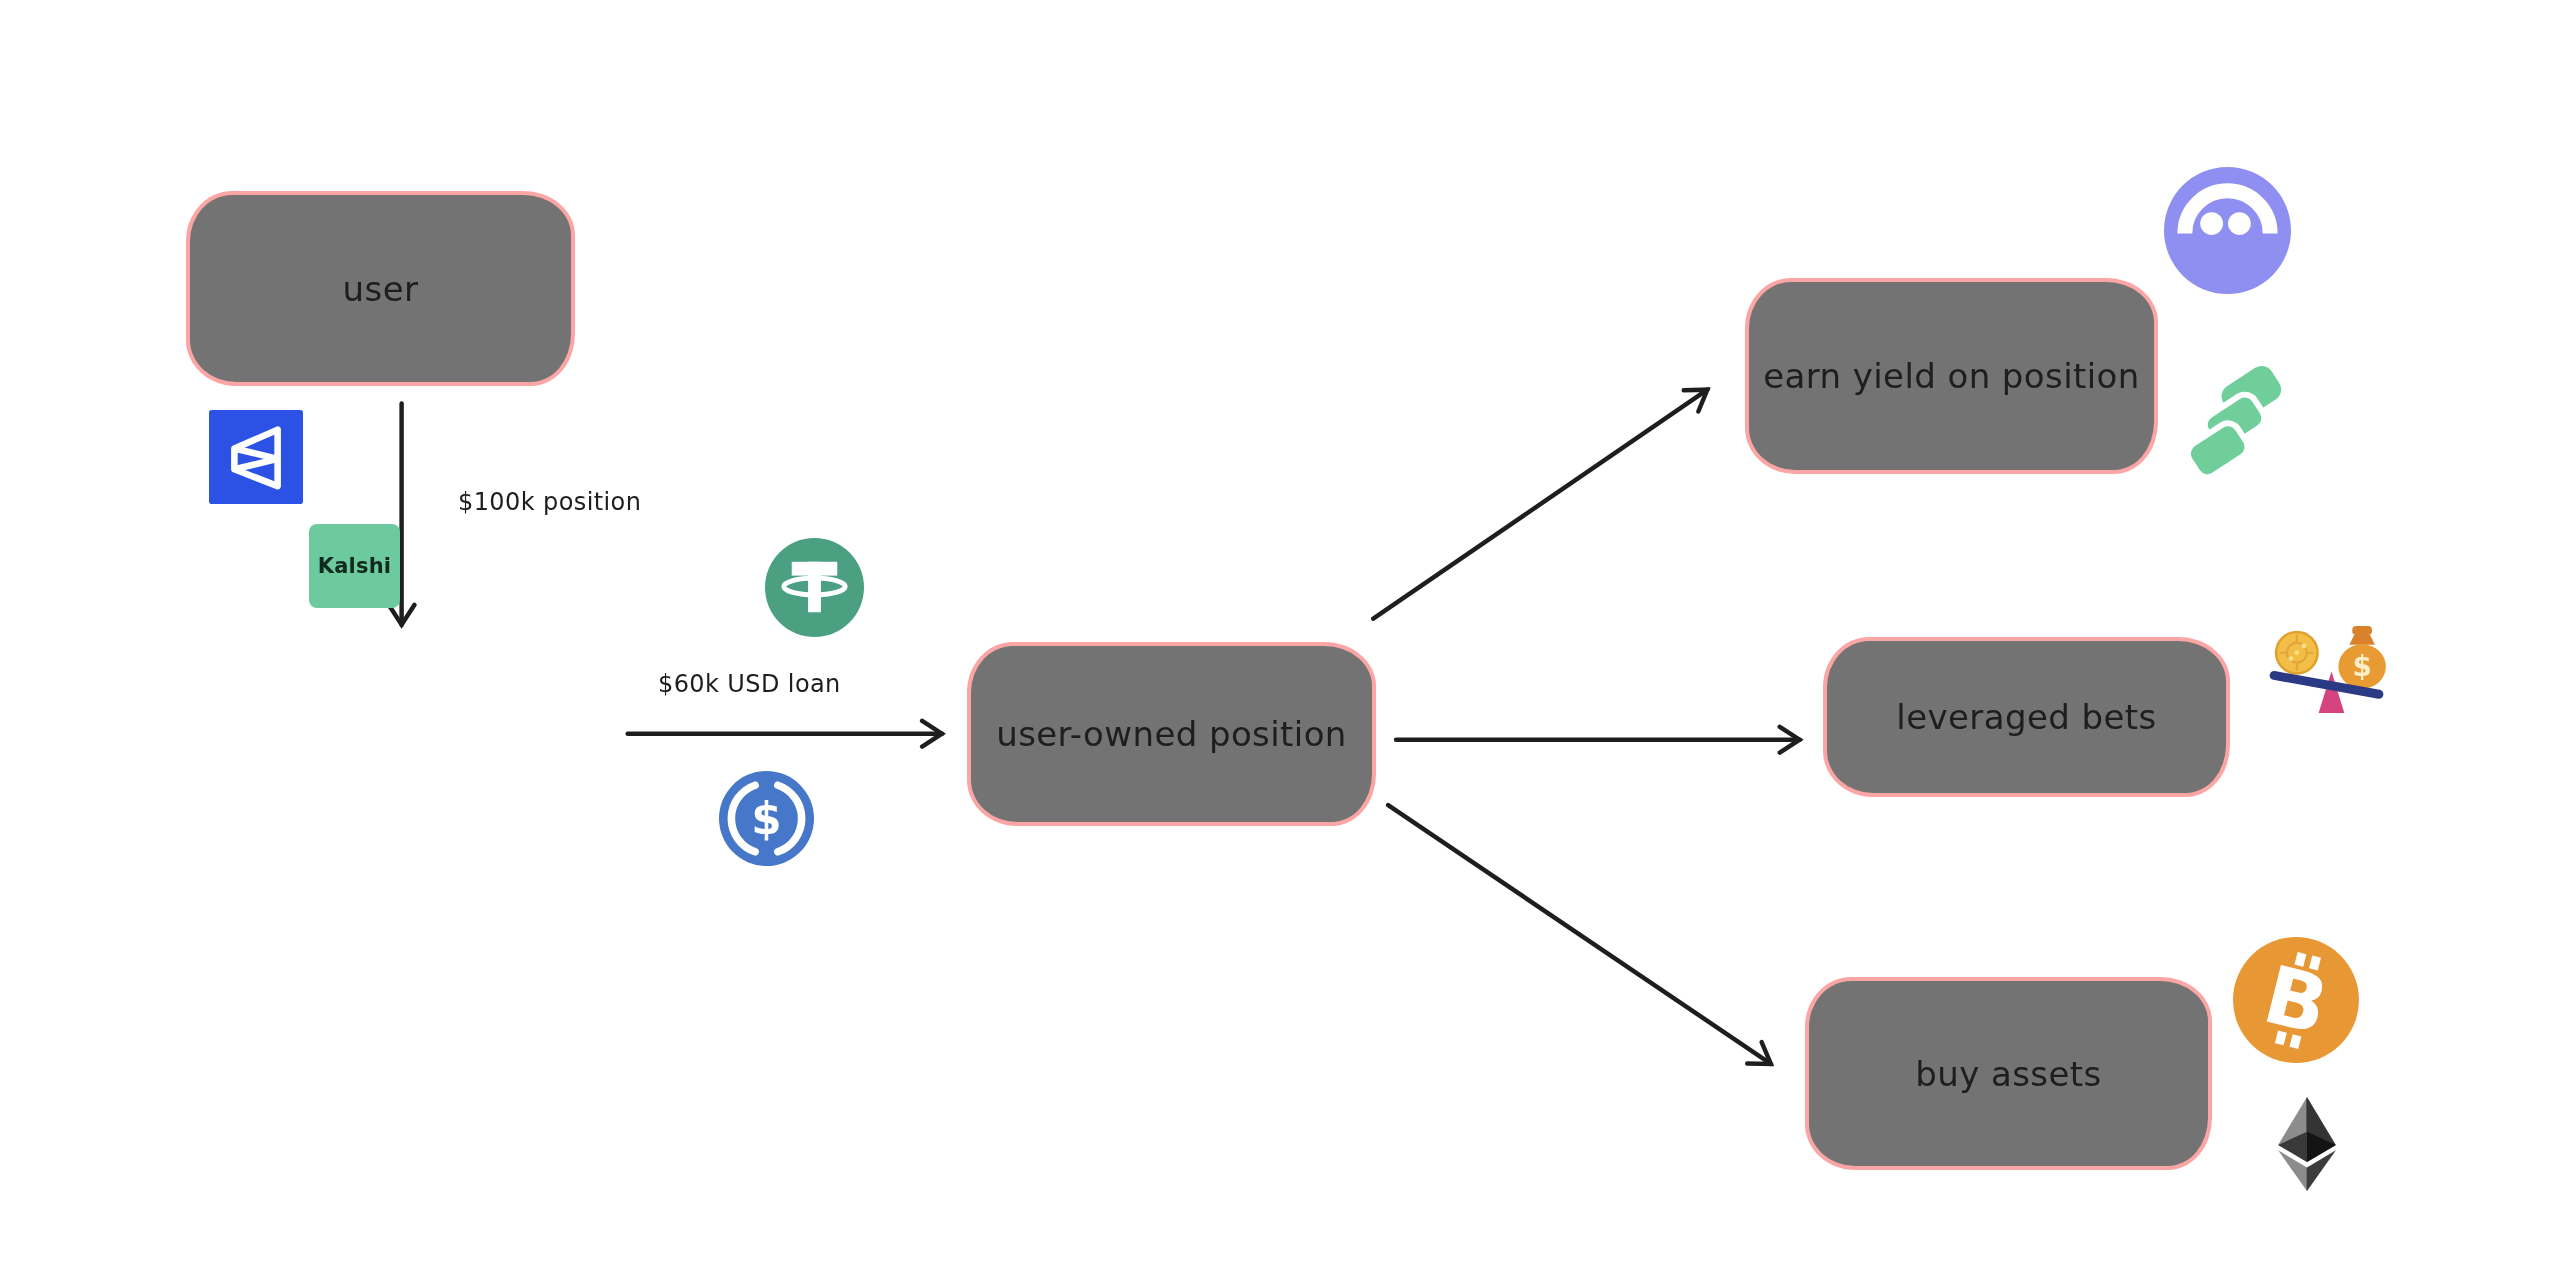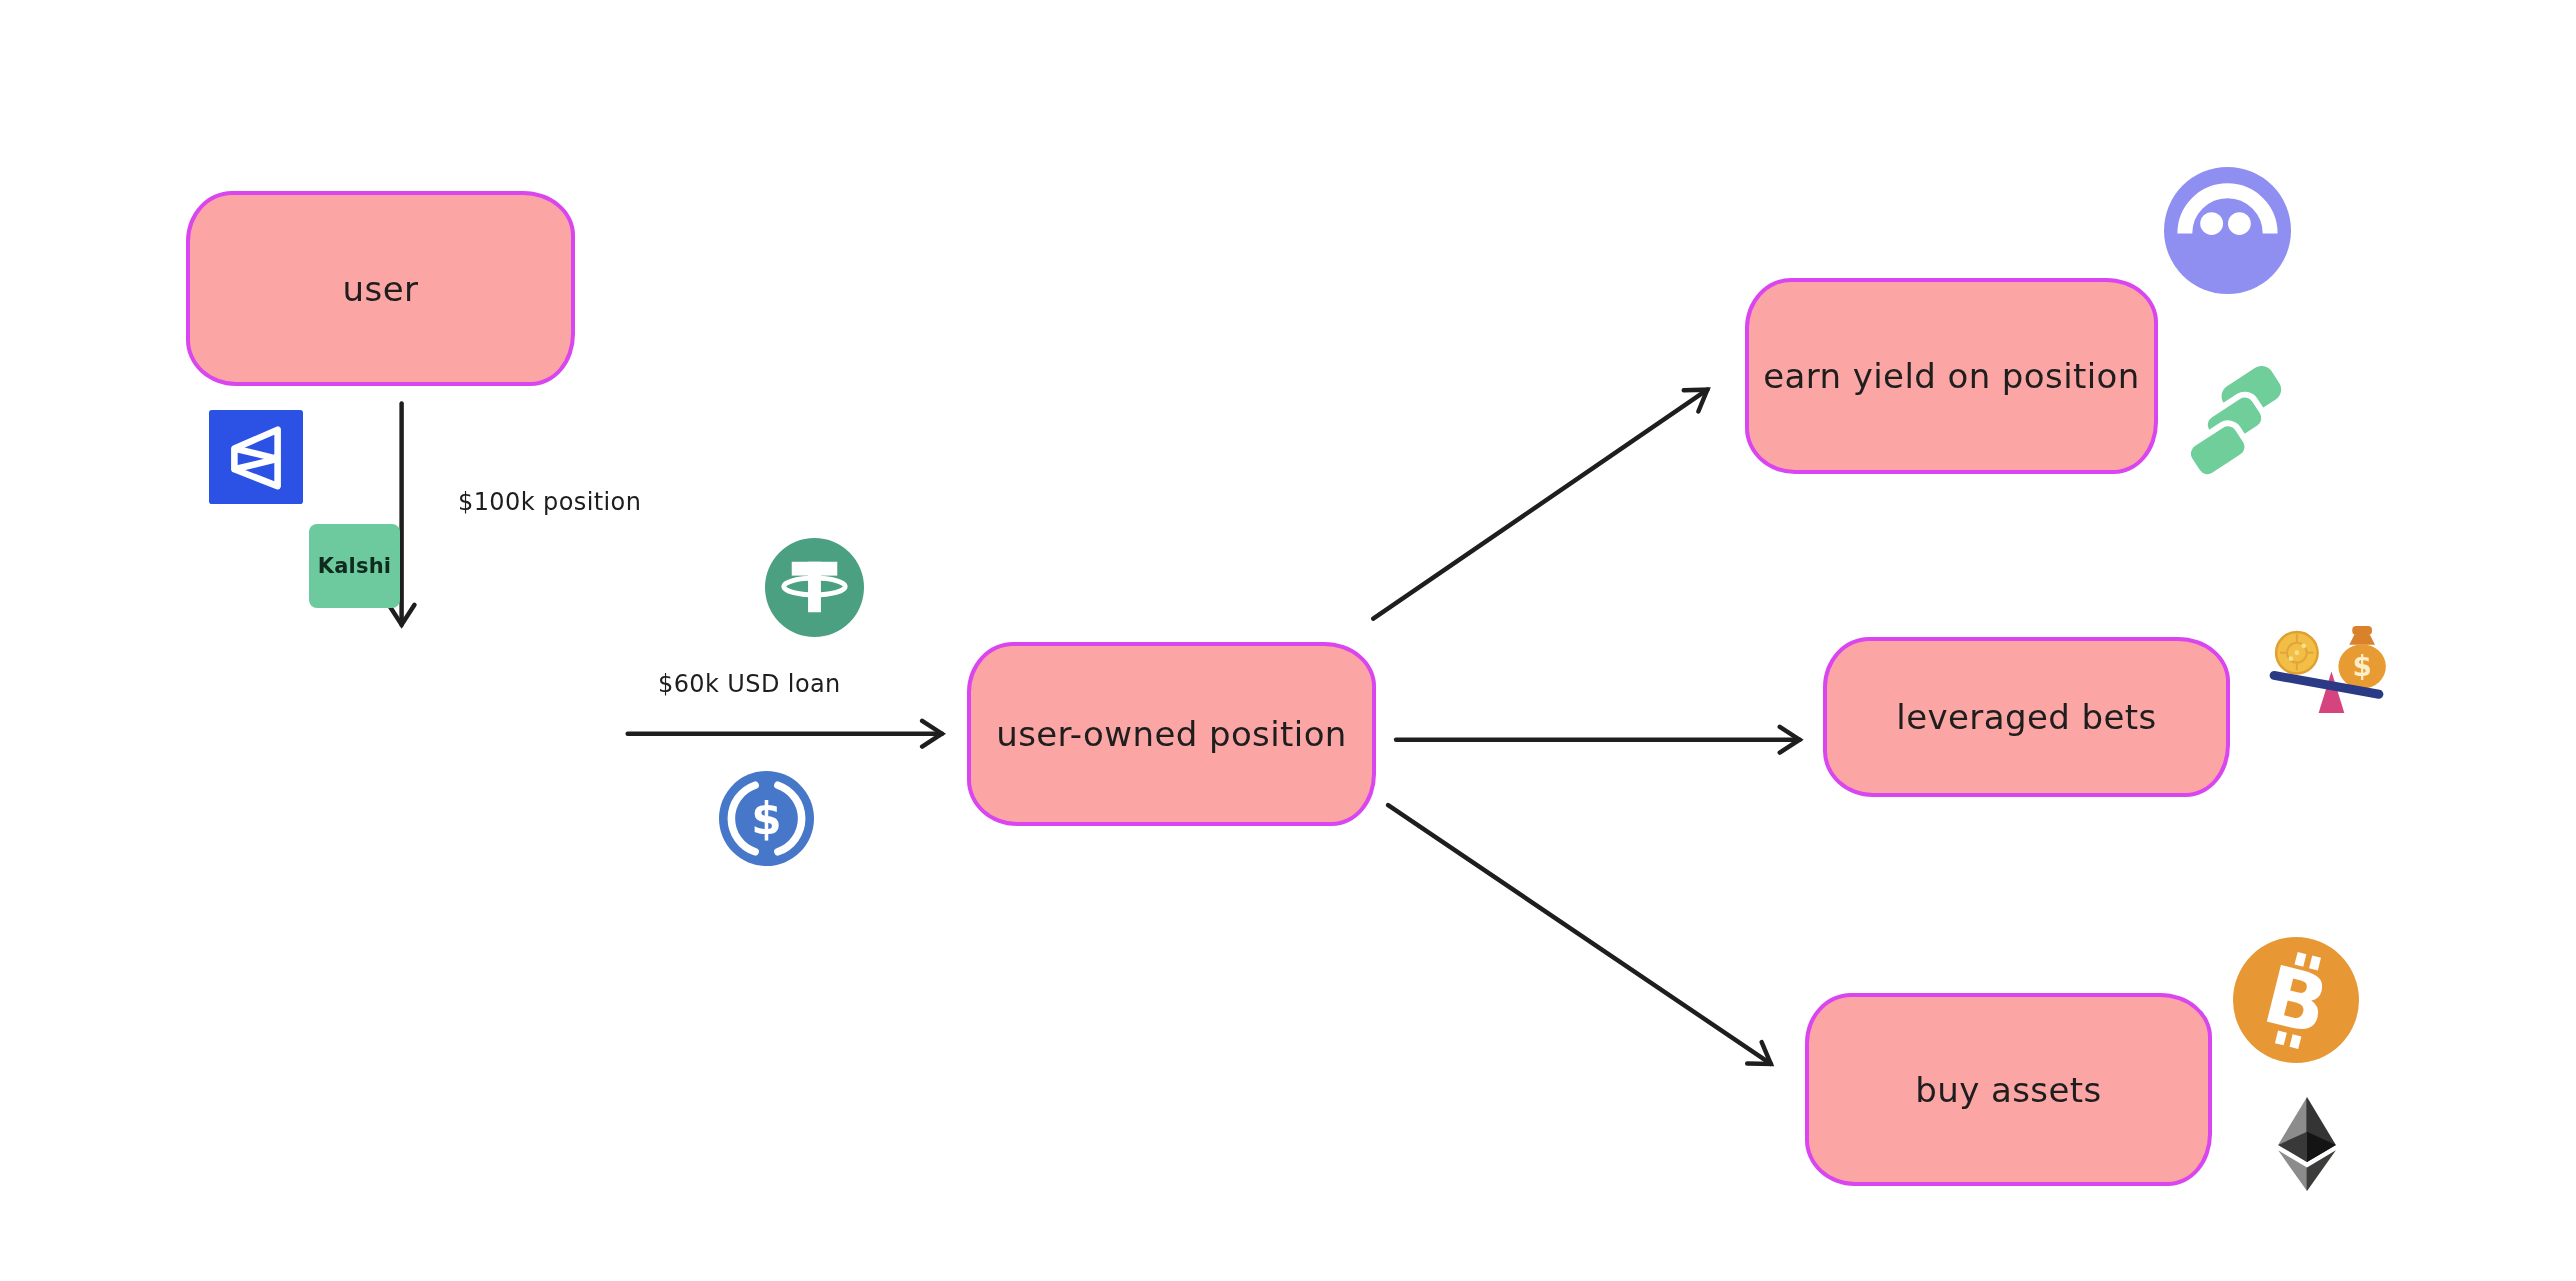--- a/index.html
+++ b/index.html
@@ -8,23 +8,23 @@
     width:2576px;height:1281px;
     background:#ffffff;
     font-family:"DejaVu Sans","Liberation Sans",sans-serif;
     color:#1e1e1e;
     overflow:hidden;
   }
   .edges{position:absolute;left:0;top:0;width:2576px;height:1281px;}
   .node{
     position:absolute;
     box-sizing:border-box;
-    border:4px solid #d946ef;
+    border:4px solid #fca5a5;
     border-radius:46px 52px 44px 50px / 50px 44px 52px 46px;
-    background:#fca5a5;
+    background:#737373;
     display:flex;align-items:center;justify-content:center;
     font-size:34px;letter-spacing:0.4px;
   }
   .edge-label{
     position:absolute;
     font-size:24px;letter-spacing:0.4px;
     white-space:nowrap;
   }
   .icon{position:absolute;}
   .icon svg{display:block;}
@@ -64,21 +64,21 @@
   </div>
 
   <div class="node" style="left:1745px;top:278px;width:413px;height:196px;">
     <span>earn yield on position</span>
   </div>
 
   <div class="node" style="left:1823px;top:637px;width:407px;height:160px;">
     <span>leveraged bets</span>
   </div>
 
-  <div class="node" style="left:1805px;top:977px;width:407px;height:193px;margin-top:16px;">
+  <div class="node" style="left:1805px;top:977px;width:407px;height:193px;">
     <span>buy assets</span>
   </div>
 
   <div class="edge-label" style="left:458px;top:488px;">$100k position</div>
 
   <div class="edge-label" style="left:658px;top:670px;">$60k USD loan</div>
 
   <div class="icon" style="left:209px;top:410px;">
     <svg width="94" height="94" viewBox="0 0 100 100">
       <rect x="0" y="0" width="100" height="100" rx="3" fill="#2B52E4"></rect>

